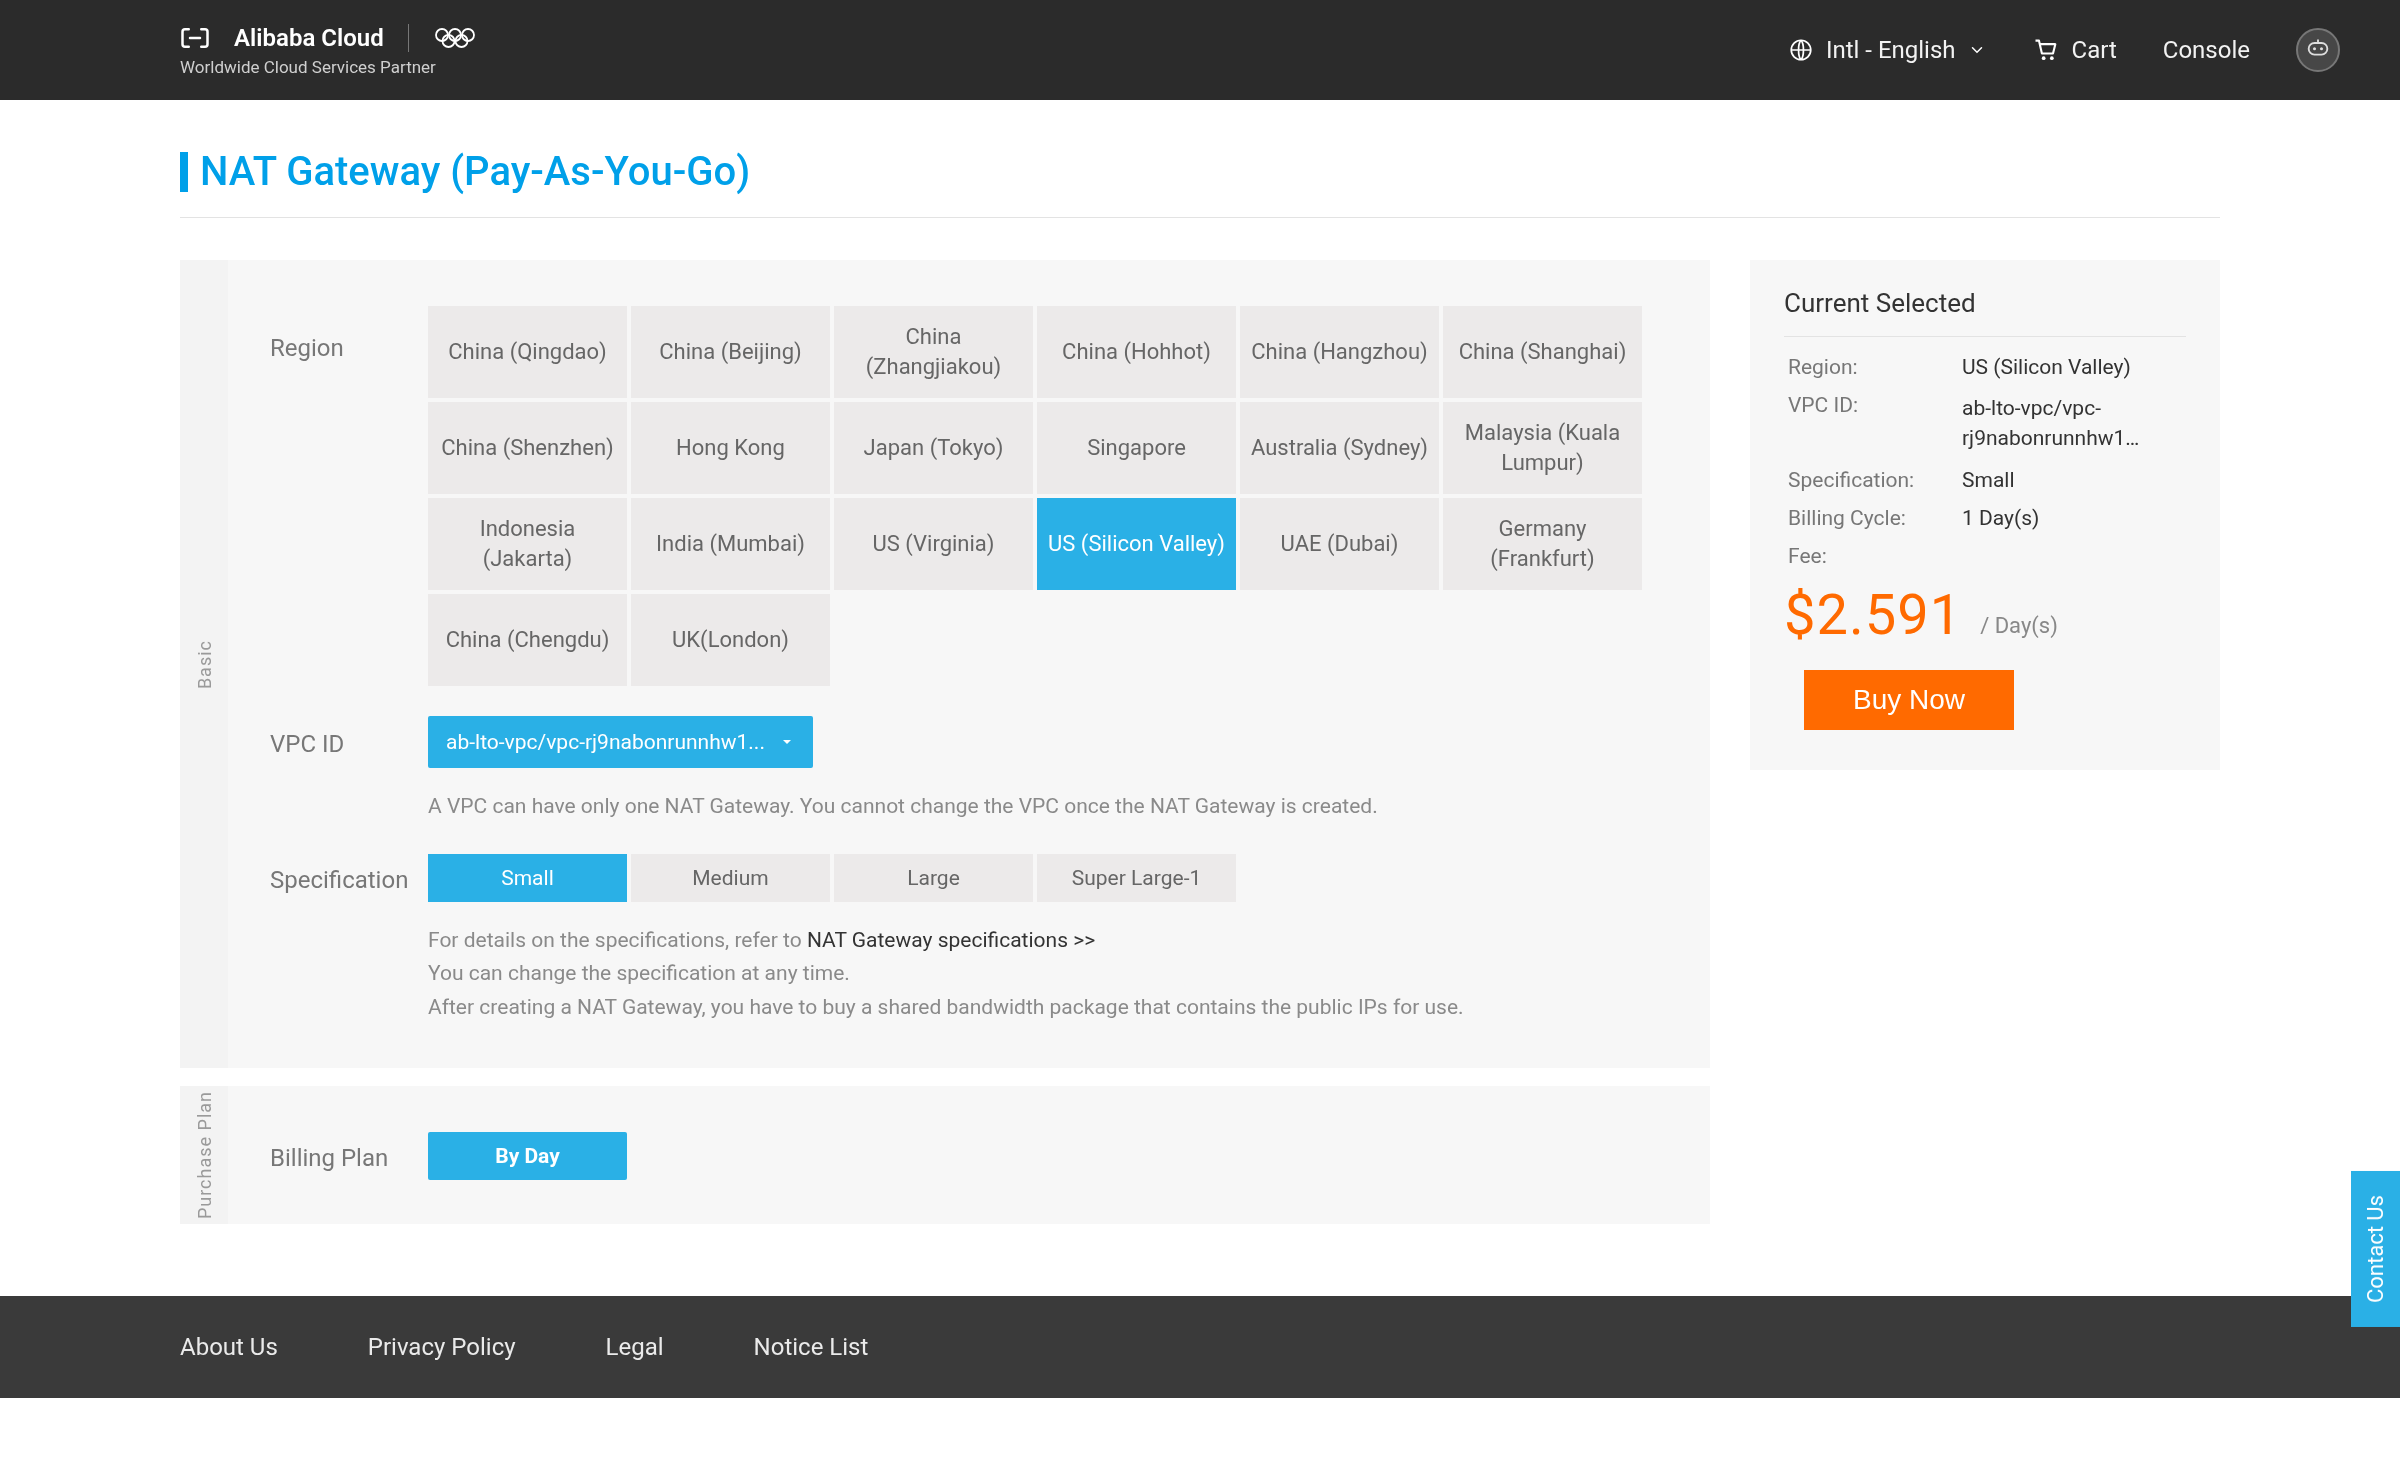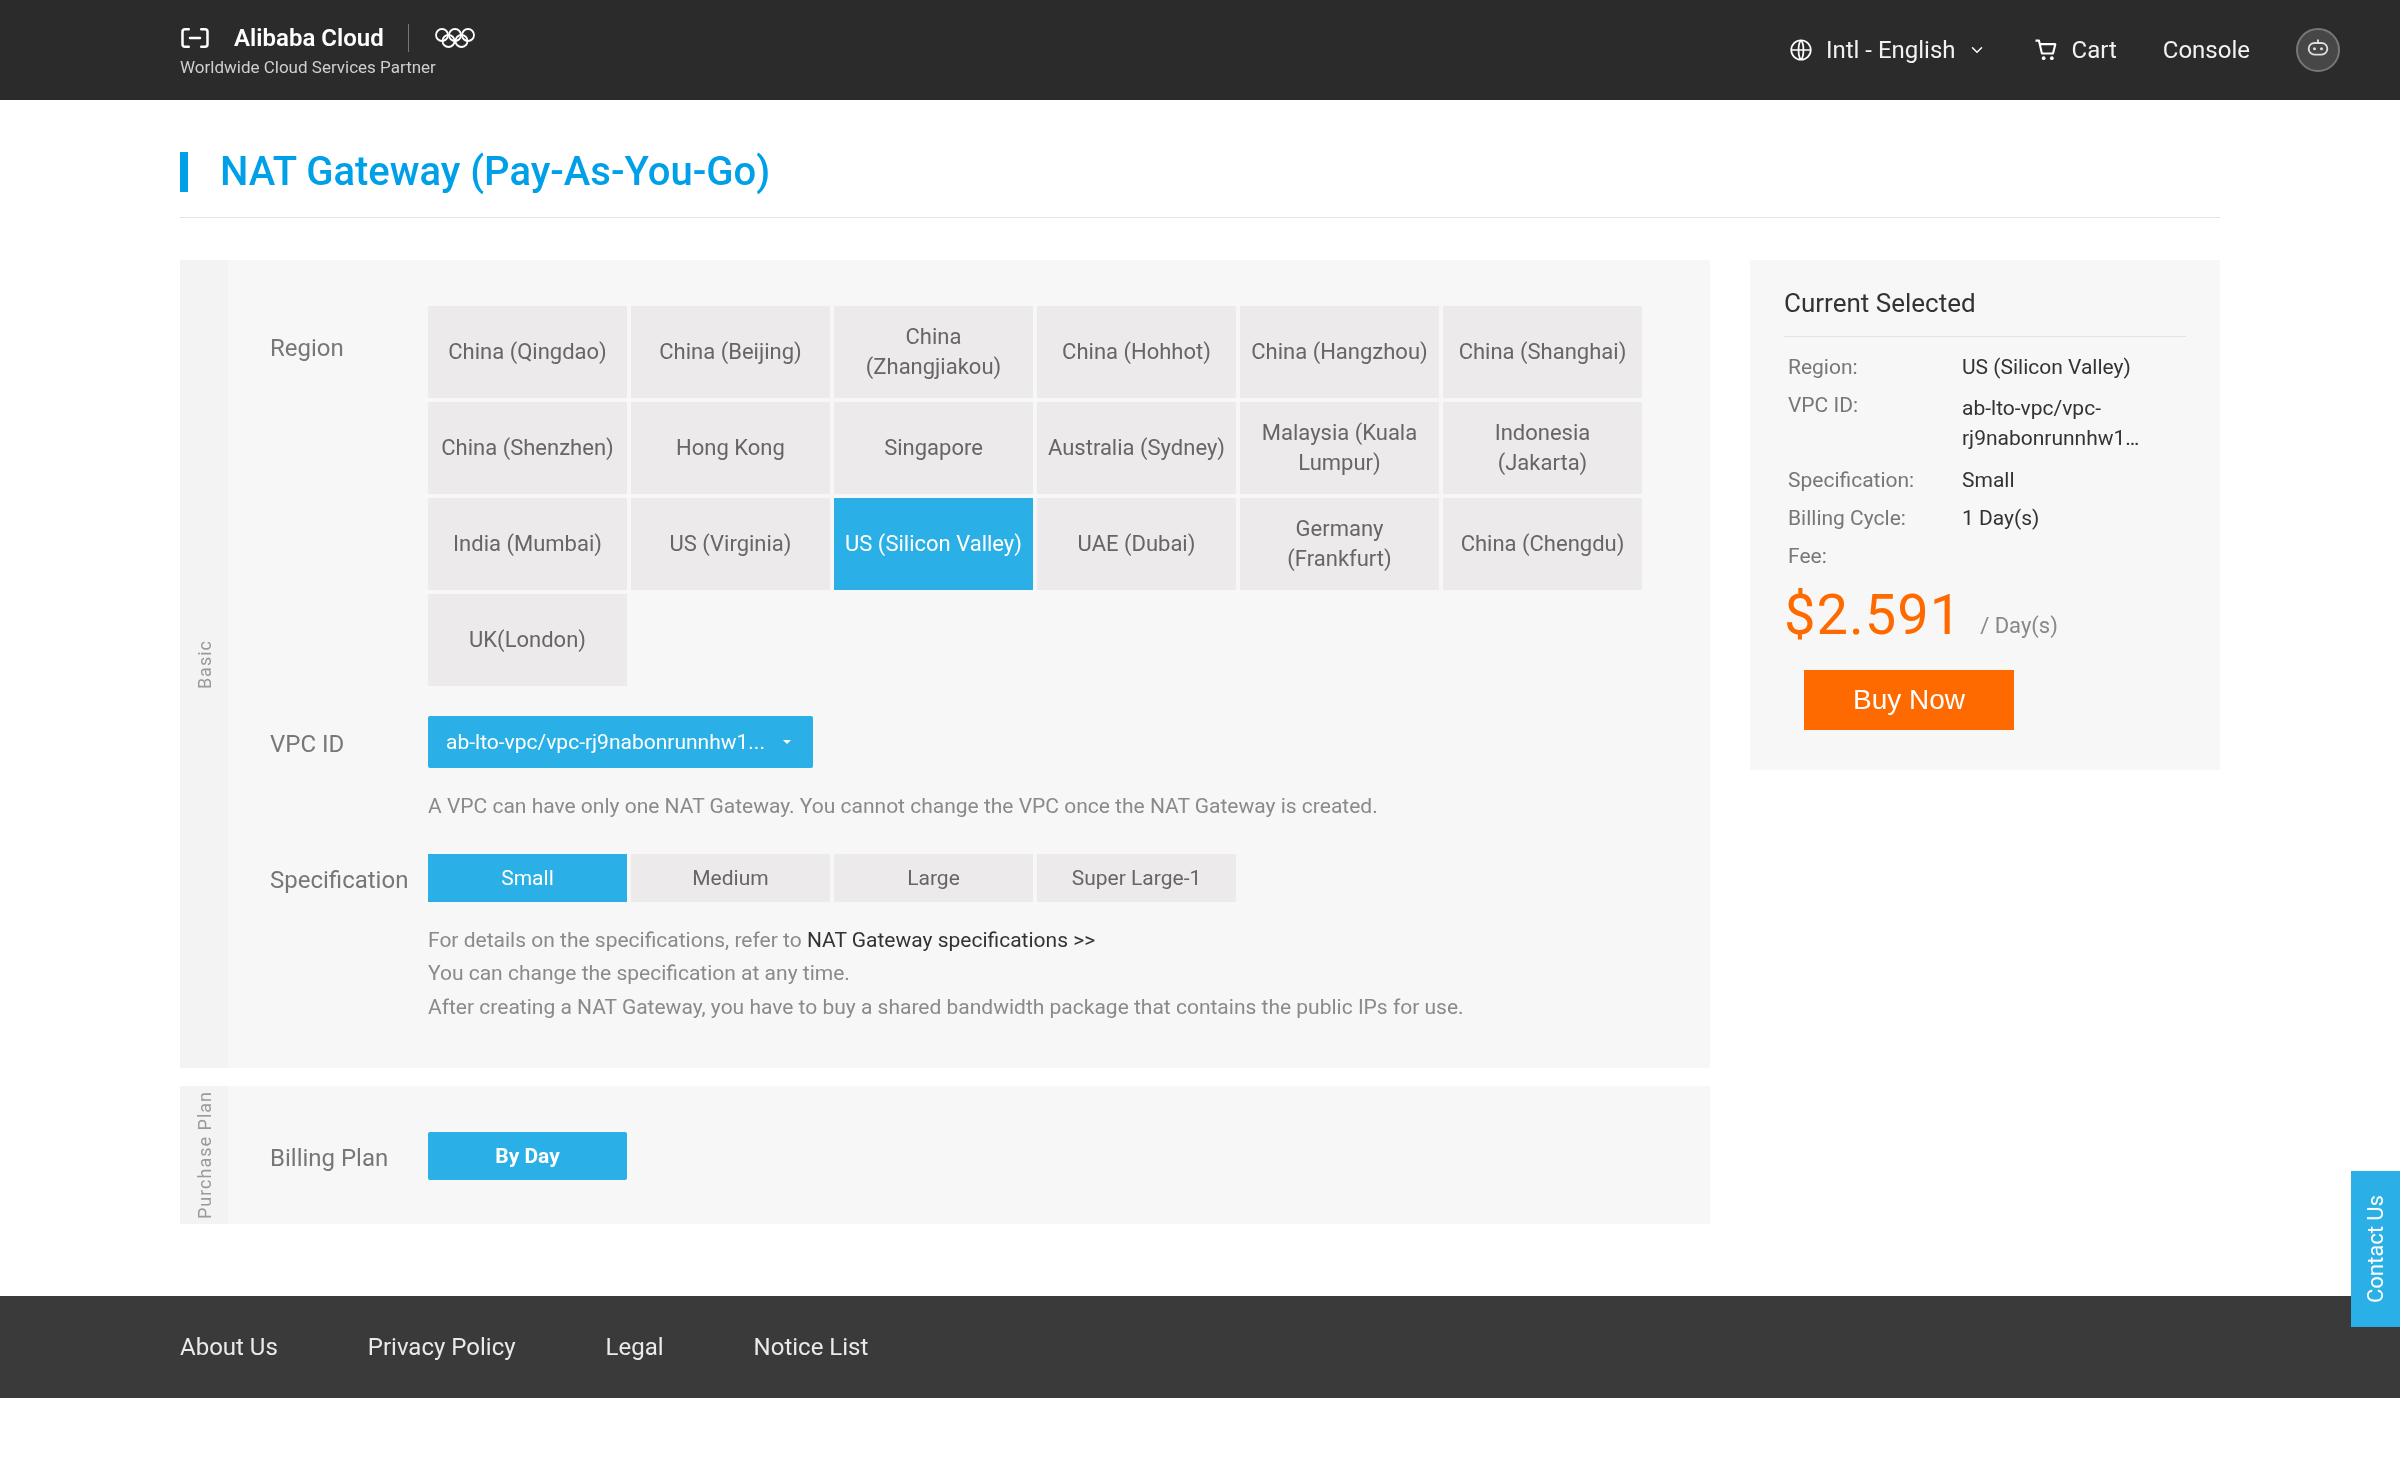--- a/index.html
+++ b/index.html
@@ -47,21 +47,21 @@
     width:44px;height:44px;border-radius:50%;
     background:#474747;display:flex;align-items:center;justify-content:center;
     border:2px solid #777;
   }
   .avatar svg{display:block}
   
   .page{
     width:2040px;margin:0 auto;
   }
   .title-row{
-    display:flex;align-items:center;gap:32px;
+    display:flex;align-items:center;gap:12px;
     padding:48px 0 22px 0;
     border-bottom:1px solid var(--border);
   }
   .title-bar{width:8px;height:40px;background:var(--blue)}
   h1{
     margin:0;font-weight:500;font-size:40px;color:var(--blue);
   }
   .content{
     display:flex;gap:40px;align-items:flex-start;margin-top:42px;
   }
@@ -227,20 +227,21 @@
             <div class="control">
               <div class="tiles" id="region-tiles">
                   <div class="tile">China (Qingdao)</div>
                   <div class="tile">China (Beijing)</div>
                   <div class="tile">China (Zhangjiakou)</div>
                   <div class="tile">China (Hohhot)</div>
                   <div class="tile">China (Hangzhou)</div>
                   <div class="tile">China (Shanghai)</div>
                   <div class="tile">China (Shenzhen)</div>
                   <div class="tile">Hong Kong</div>
+                  <div class="tile">Japan (Tokyo)</div>
                   <div class="tile">Singapore</div>
                   <div class="tile">Australia (Sydney)</div>
                   <div class="tile">Malaysia (Kuala Lumpur)</div>
                   <div class="tile">Indonesia (Jakarta)</div>
                   <div class="tile">India (Mumbai)</div>
                   <div class="tile">US (Virginia)</div>
                   <div class="tile selected">US (Silicon Valley)</div>
                   <div class="tile">UAE (Dubai)</div>
                   <div class="tile">Germany (Frankfurt)</div>
                   <div class="tile">China (Chengdu)</div>

